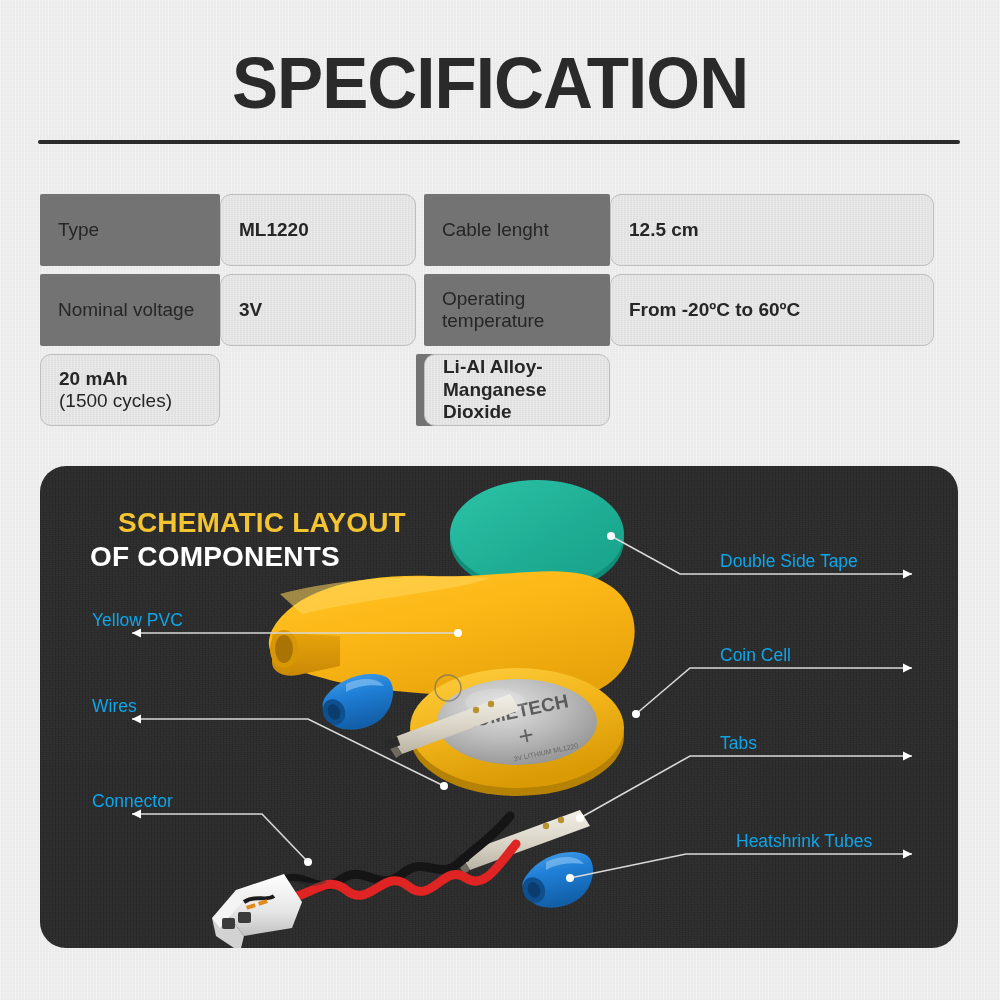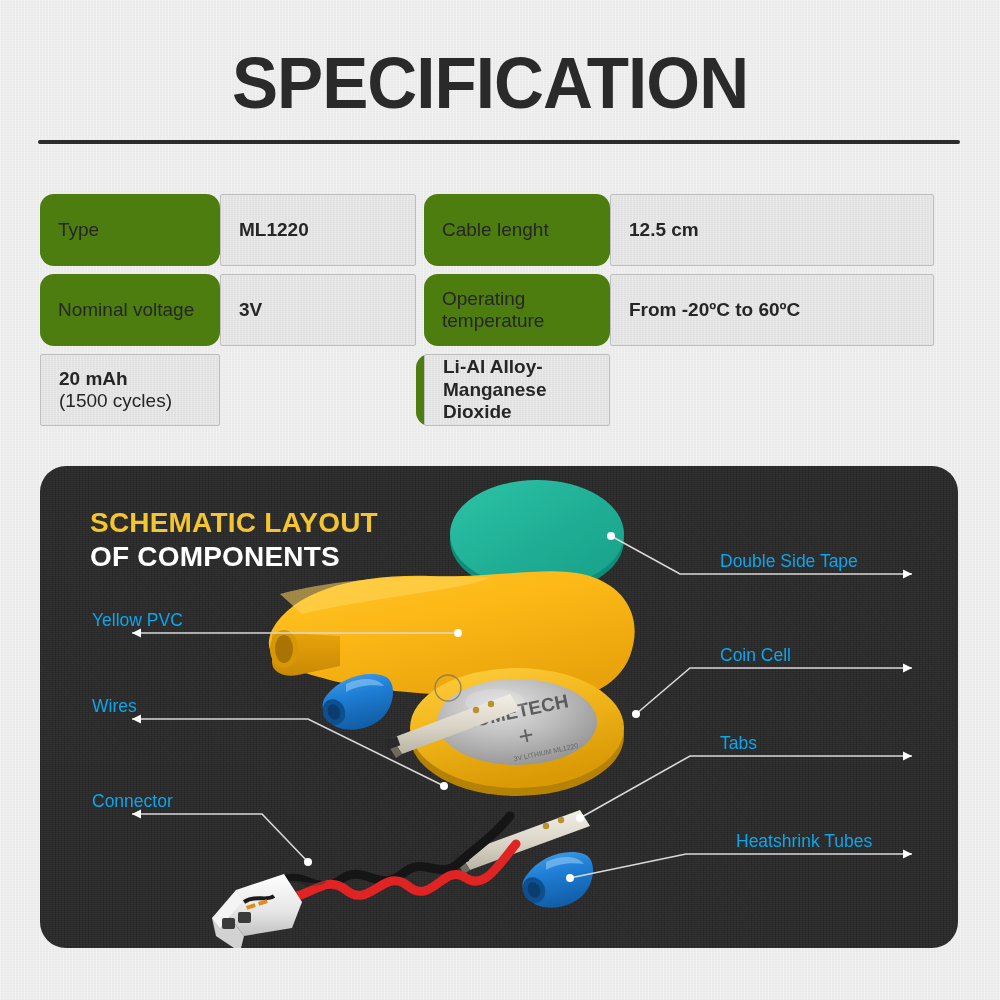--- a/index.html
+++ b/index.html
@@ -43,28 +43,28 @@
     grid-auto-rows: 72px;
     row-gap: 8px;
   }
   .cell {
     display: flex; align-items: center;
     padding: 0 18px;
     font-size: 19px; color: #262626;
     line-height: 1.18;
   }
   .cell.label {
-    background: #4d7c0f;
-    border-radius: 14px;
+    background: #737373;
+    border-radius: 2px;
     font-weight: 400;
   }
   .cell.value {
     background: #e4e4e4;
     border: 1px solid #bdbdbd;
-    border-radius: 2px;
+    border-radius: 11px;
     font-weight: 700;
     position: relative;
     overflow: hidden;
   }
   .cell.value .val-noise {
     position: absolute; inset: 0; opacity: .5; pointer-events: none;
     background-image:
       repeating-linear-gradient(0deg, rgba(0,0,0,.03) 0 1px, transparent 1px 2px),
       repeating-linear-gradient(90deg, rgba(255,255,255,.55) 0 1px, transparent 1px 3px);
   }
@@ -84,21 +84,21 @@
     position: absolute; inset: 0; pointer-events: none; opacity: .45;
     background-image:
       repeating-linear-gradient(0deg, rgba(255,255,255,.035) 0 1px, transparent 1px 2px),
       repeating-linear-gradient(90deg, rgba(0,0,0,.22) 0 1px, transparent 1px 3px),
       repeating-linear-gradient(45deg, rgba(255,255,255,.02) 0 2px, transparent 2px 4px);
   }
 
   .panel-heading { position: absolute; left: 50px; top: 40px; z-index: 6; }
   .ph-line1 {
     font-size: 28px; font-weight: 800; color: #f5c431;
-    letter-spacing: .2px; line-height: 1.22;
+    letter-spacing: .2px; line-height: 1.22; margin-left: 28px;
   }
   .ph-line2 {
     font-size: 28px; font-weight: 800; color: #ffffff;
     letter-spacing: .2px; line-height: 1.22;
   }
 
   
   .callout { position: absolute; z-index: 7; }
   .callout .ctext {
     font-size: 17.5px; font-weight: 400; color: #0ea5e9;

